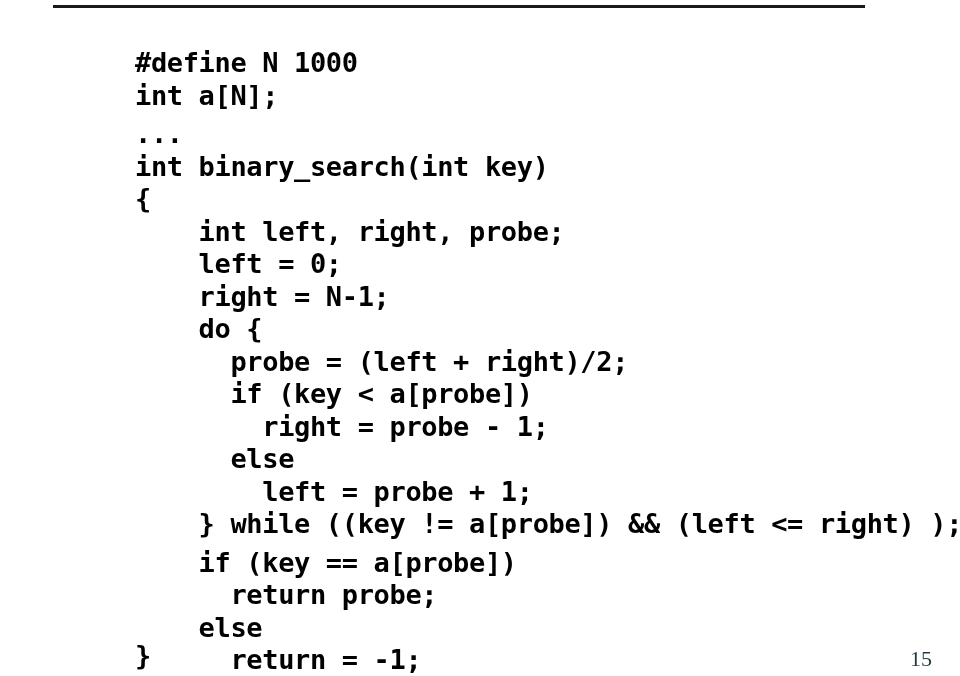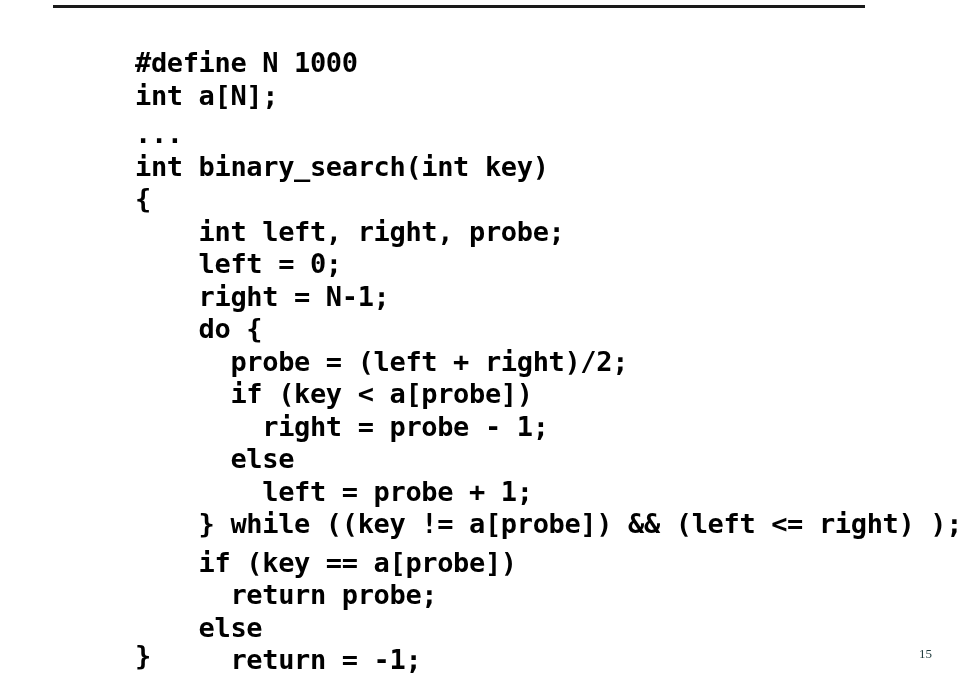--- a/index.html
+++ b/index.html
@@ -58,21 +58,21 @@
     font-family: "Liberation Serif", "DejaVu Serif", serif;
     font-size: 18px;
     color: #1f3b3d;
     white-space: nowrap;
   }
   #footer-page {
     position: absolute;
     right: 28px;
     top: 0px;
     font-family: "Liberation Serif", "DejaVu Serif", serif;
-    font-size: 13px;
+    font-size: 22px;
     color: #1f3b3d;
   }
   #closing-brace {
     position: absolute;
     left: 135px;
     top: 640px;
     font-family: "DejaVu Sans Mono", "Liberation Mono", monospace;
     font-weight: bold;
     font-size: 27px;
     line-height: 32.5px;

